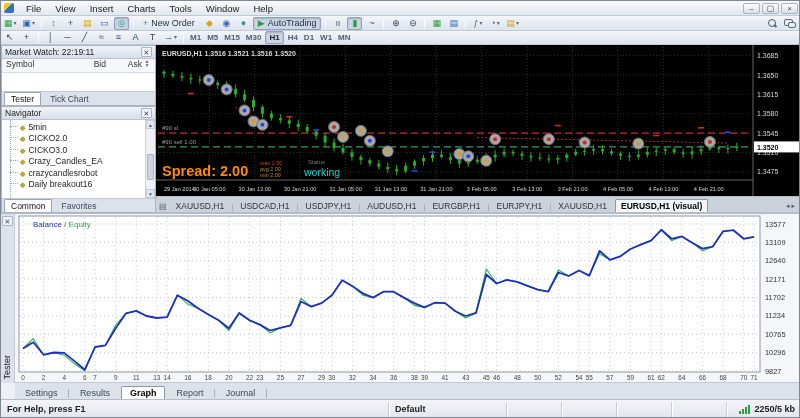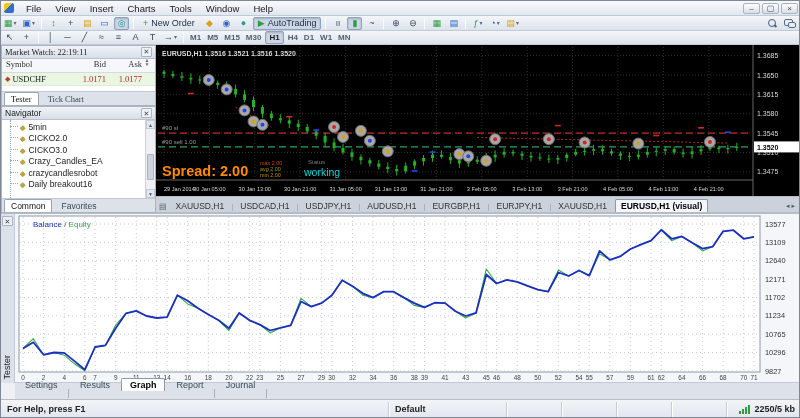--- a/index.html
+++ b/index.html
@@ -36,21 +36,21 @@
   .magnifier::after{content:"";position:absolute;left:6px;top:6px;width:3px;height:1.6px;background:#4a5d76;transform:rotate(45deg);}
   .chat-icon{position:relative;width:11px;height:8px;}
   .chat-icon::before{content:"";position:absolute;left:0;top:0;width:7px;height:5px;border:1.2px solid #5a6b80;border-radius:2px;}
   .chat-icon::after{content:"";position:absolute;left:4px;top:3px;width:6px;height:4px;background:#e8edf5;border:1.2px solid #5a6b80;border-radius:2px;}
   
   .panel{position:absolute;background:#fff;border:1px solid #aab3c0;font-size:8.5px;}
   .panel-header{height:13px;display:flex;align-items:center;padding:0 3px;
     background:linear-gradient(#f0f3f8,#d8dee8);border-bottom:1px solid #bac2cd;font-size:8.5px;color:#222;}
   .panel-close{margin-left:auto;width:11px;height:10px;font-size:7px;line-height:9px;text-align:center;
     color:#445;border:1px solid #aab3c0;background:#eef1f6;border-radius:1px;}
-  #market-watch{left:0;top:44px;width:155px;height:61px;font-family:Liberation Serif, serif;}
+  #market-watch{left:0;top:44px;width:155px;height:61px;}
   .mw-cols{display:flex;height:14px;align-items:flex-start;border-bottom:1px solid #d6dae2;background:#f6f7fa;color:#333;}
   .mw-cols .c1{width:62px;padding-left:4px;} .mw-cols .c2{width:42px;text-align:right;} .mw-cols .c3{width:36px;text-align:right;}
   .mw-spin{width:10px;display:flex;flex-direction:column;align-items:center;font-size:5px;color:#667;line-height:4px;}
   .mw-row{display:flex;height:13px;align-items:center;background:#e9f6e2;border-bottom:1px solid #e2e8df;}
   .mw-row .sym{width:62px;padding-left:3px;display:flex;align-items:center;gap:2px;color:#1c1c1c;}
   .mw-row .diamond{color:#c23a2e;font-size:7px;}
   .mw-row .bid{width:42px;text-align:right;color:#c0262a;} .mw-row .ask{width:36px;text-align:right;color:#c0262a;}
   .mini-tabs{position:absolute;left:0;bottom:0;width:100%;height:14px;display:flex;align-items:flex-end;
     background:#dde2ea;border-top:1px solid #c3cad5;font-size:8.5px;color:#3c4856;}
   .mini-tab{padding:1px 6px;margin-left:2px;border:1px solid transparent;border-bottom:none;}
@@ -76,21 +76,21 @@
   .ctab-arrows{margin-left:auto;font-size:7px;color:#566;padding:0 4px 2px 0;letter-spacing:2px;}
   
   #tester{position:absolute;left:0;top:212px;width:800px;height:186px;background:#eef0f4;border-top:1px solid #b4bcc8;}
   #tester-strip{position:absolute;left:0;top:0;width:14px;height:169px;background:#dce1ea;border-right:1px solid #c3cad5;}
   #tester-strip .panel-close{position:absolute;top:2px;left:1px;}
   #tester-label{position:absolute;bottom:3px;left:1px;writing-mode:vertical-rl;transform:rotate(180deg);
     font-size:9px;color:#222;}
   #tester-graph{position:absolute;left:14px;top:0;width:786px;height:169px;background:#f4f6f9;}
   #tester-tabs{position:absolute;left:14px;bottom:0;width:786px;height:17px;display:flex;align-items:flex-end;
     background:#dde2ea;border-top:1px solid #c3cad5;font-size:9px;color:#3c4856;}
-  .ttab{padding:1px 8px;margin:8px 1px;border:1px solid transparent;border-bottom:none;}
+  .ttab{padding:1px 8px;margin:0 1px;border:1px solid transparent;border-bottom:none;}
   .ttab.active{background:#fff;border-color:#8d98a8;border-radius:2px 2px 0 0;font-weight:bold;color:#000;}
   .ttab-sep{color:#97a1af;padding-bottom:1px;}
   
   #statusbar{position:absolute;left:0;top:398px;width:800px;height:19px;display:flex;align-items:center;
     background:linear-gradient(#f2f4f8,#e2e6ee);border-top:1px solid #b4bcc8;font-size:9px;color:#222;}
   .status-cell{height:15px;display:flex;align-items:center;padding:0 6px;border-right:1px solid #c6ccd6;box-shadow:1px 0 0 #fff;font-weight:bold;}
   .sig-bars{display:flex;align-items:flex-end;gap:1px;margin-right:4px;}
   .sig-bars i{display:block;width:2px;background:#2f9e3f;}
 </style>
 </head>
@@ -254,28 +254,20 @@
       <span class="panel-close">✕</span>
     </div>
     <div class="mw-cols">
       <span class="c1">Symbol</span>
       <span class="c2">Bid</span>
       <span class="c3">Ask</span>
       <span class="mw-spin">
           <span>▲</span>
           <span>▼</span>
         </span>
-    </div>
-    <div class="mw-row">
-      <span class="sym">
-          <span class="diamond">◆</span>
-          <span>USDCHF</span>
-        </span>
-      <span class="bid">1.0171</span>
-      <span class="ask">1.0177</span>
     </div>
     <div class="mini-tabs">
       <span class="mini-tab active">Tester</span>
       <span class="mini-tab">Tick Chart</span>
     </div>
   </div>
 
   <div id="navigator" class="panel">
     <div class="panel-header">
       <span>Navigator</span>

